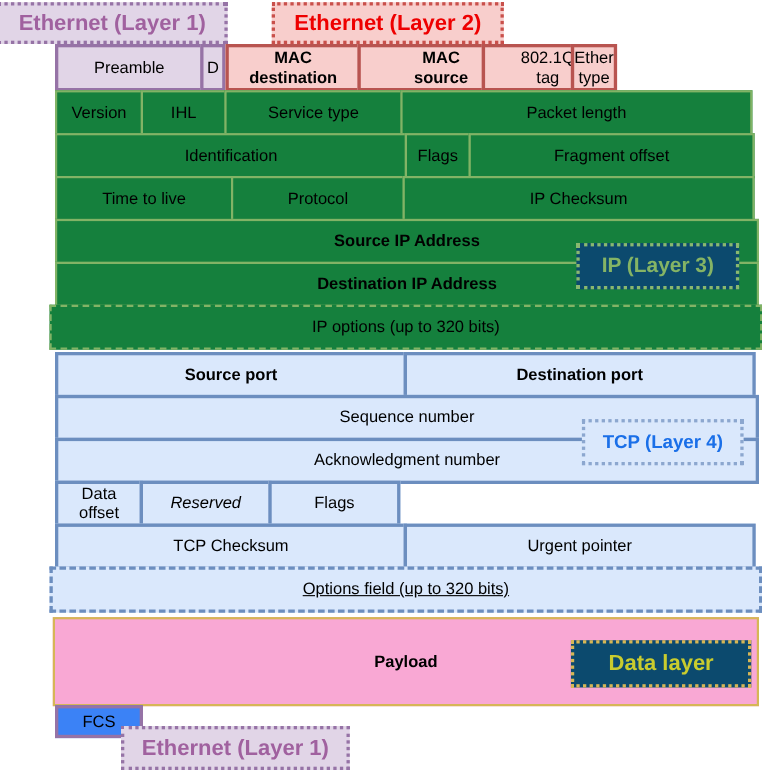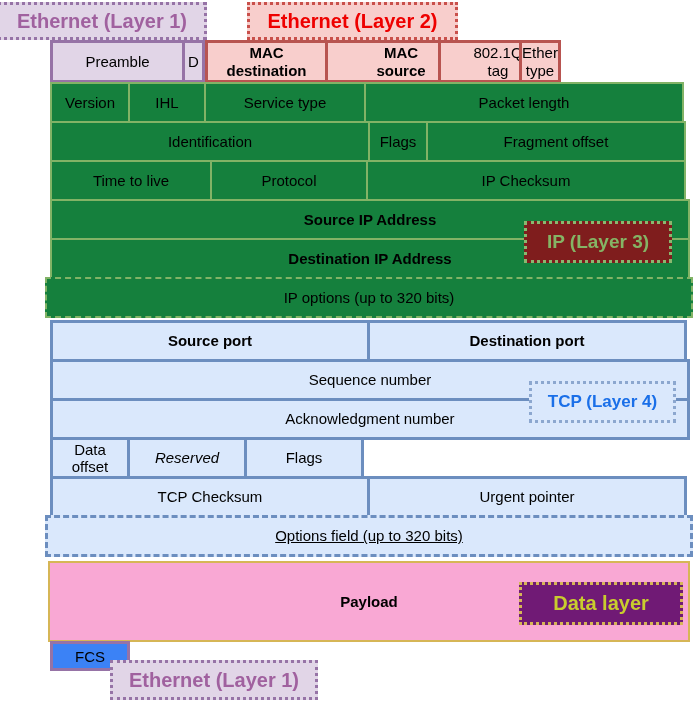--- a/index.html
+++ b/index.html
@@ -21,23 +21,23 @@
   .row { display:flex; }
 
   
   .layer-label {
     position:absolute; z-index:6;
     display:flex; align-items:center; justify-content:center;
     text-align:center; font-weight:bold;
   }
   .lbl-eth1 { background:#e1d5e7; border:3px dotted #9673a6; color:#a0619f; font-size:20px; }
   .lbl-eth2 { background:#f8cecc; border:3px dotted #c9504b; color:#ee0000; font-size:20px; }
-  .lbl-ip   { background:#7f1d1d; border:3px dotted #8ab86f; color:#85b465; font-size:19px; }
+  .lbl-ip   { background:#0c4a6e; border:3px dotted #8ab86f; color:#85b465; font-size:19px; }
   .lbl-tcp  { background:#dae8fc; border:3px dotted #8ca7cf; color:#1a6fe8; font-size:17px; }
-  .lbl-data { background:#701a75; border:3px dotted #d6b656; color:#c9cc2e; font-size:20px; }
+  .lbl-data { background:#0c4a6e; border:3px dotted #d6b656; color:#c9cc2e; font-size:20px; }
 
   
   .eth-row { position:absolute; left:50px; top:40px; height:43px; display:flex; }
   .grp { display:flex; }
   .cell-purple { background:#e1d5e7; border:3px solid #9673a6; }
   .grp-purple .cell-purple + .cell-purple { margin-left:-3px; }
   .cell-red { background:#f8cecc; border:3px solid #b85450; }
   .grp-red .cell-red + .cell-red { margin-left:-3px;padding-left:36px; }
 
   

